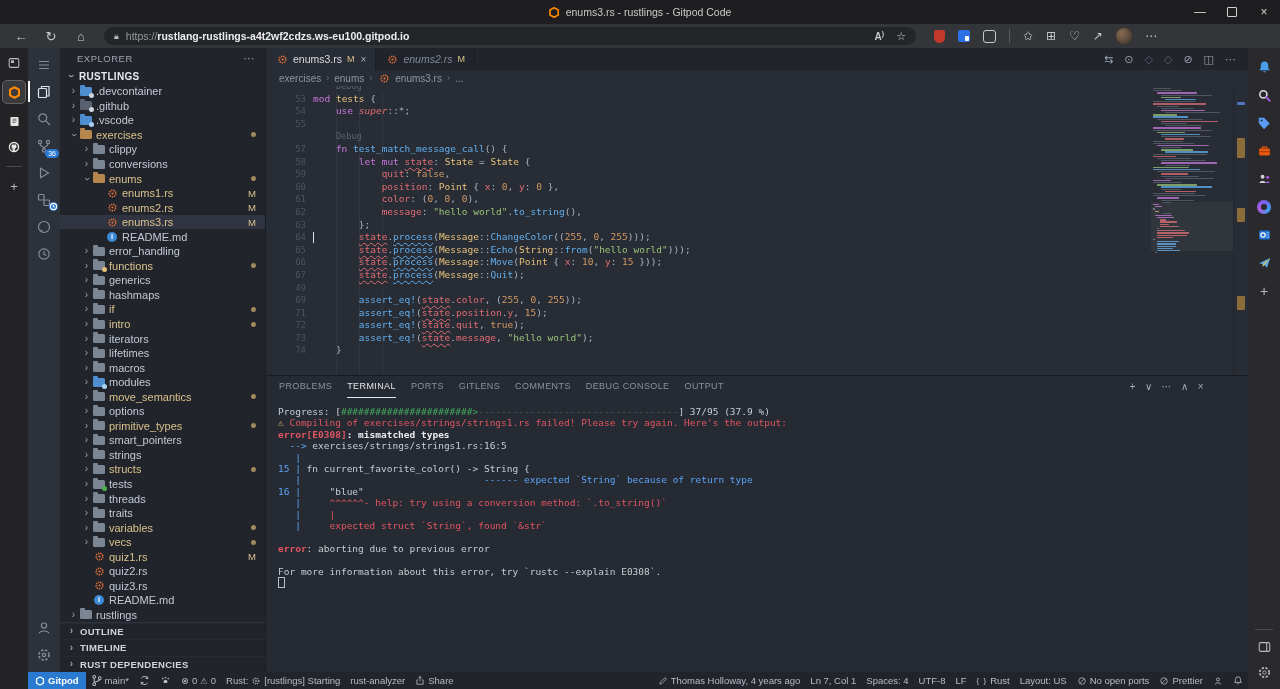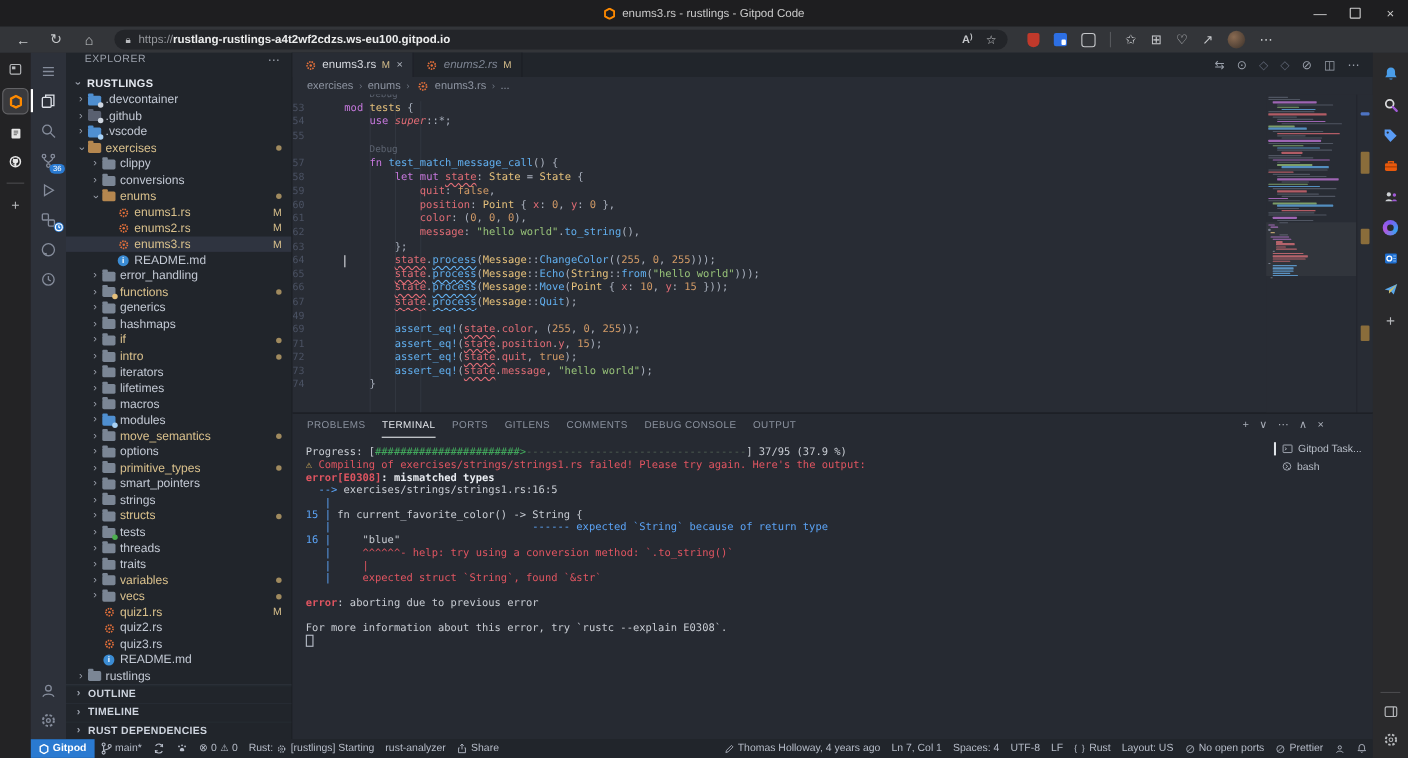--- a/index.html
+++ b/index.html
@@ -40,21 +40,21 @@
 
   .activitybar{width:32px;background:#2d313a;display:flex;flex-direction:column;align-items:center;padding-top:3px}
   .act-item{position:relative;width:32px;height:27px;display:grid;place-items:center;color:#858c9b}
   .act-item.active{color:#dfe3ea}
   .act-item.active::before{content:"";position:absolute;left:0;top:3px;bottom:3px;width:2px;background:#fff}
   .act-badge{position:absolute;right:1px;bottom:1px;background:#2a7ad1;color:#fff;font-size:7px;line-height:9px;padding:0 3px;border-radius:6px}
   .act-clock{position:absolute;right:2px;bottom:2px;width:9px;height:9px;border-radius:50%;background:#2a7ad1}
   .act-bottom{margin-top:auto;padding-bottom:4px;display:flex;flex-direction:column;align-items:center}
 
   .sidebar{width:205px;background:#21252b;display:flex;flex-direction:column;font-size:11px;border-right:1px solid #1b1e23}
-  .sb-header{height:20px;display:flex;padding:0 10px 0 17px;font-size:9.5px;letter-spacing:.5px;color:#9da3ae}
+  .sb-header{height:20px;display:flex;align-items:center;padding:0 10px 0 17px;font-size:9.5px;letter-spacing:.5px;color:#9da3ae}
   .sb-header .more{margin-left:auto;font-size:11px;color:#9da3ae}
   .root-row{height:16px;display:flex;align-items:center;font-weight:bold;font-size:10px;color:#e4e8ef;padding-left:5px;gap:3px;letter-spacing:.3px}
   .tree{flex:1;overflow:hidden;position:relative}
   .trow{height:14.55px;display:flex;align-items:center;padding-right:9px;color:#c3c9d4;position:relative}
   .trow.mod .lbl{color:#d9c08c}
   .trow.sel{background:#30364100;background:#2f3440}
   .chev{width:11px;flex:none;font-size:10px;color:#9aa0ab;text-align:center;line-height:10px}
   .chev.open{transform:rotate(90deg)}
   .lbl{margin-left:4px;white-space:nowrap;overflow:hidden;text-overflow:ellipsis}
   .badge-m{margin-left:auto;color:#d9c08c;font-size:9.5px}
@@ -76,21 +76,21 @@
   .tab.preview .tlabel{font-style:italic}
   .ed-actions{margin-left:auto;display:flex;align-items:center;gap:11px;padding:0 12px;color:#9aa0ab;font-size:11px}
   .ed-actions .dim{color:#5b6170}
   .breadcrumb{height:16px;display:flex;align-items:center;gap:5px;padding-left:13px;font-size:10px;color:#8e95a2}
   .bc-sep{color:#6d7480;font-size:9px}
 
   .editor{flex:1;position:relative;display:flex;min-height:0;overflow:hidden}
   .code-scroll{flex:1;overflow:hidden;position:relative;font-family:"DejaVu Sans Mono",monospace;font-size:9.5px;line-height:12.6px;padding-top:1px}
   .guide{position:absolute;top:6px;bottom:0;width:1px;background:#31363f}
   .cl-row{display:flex;height:12.6px;white-space:pre;position:relative}
-  .gut{width:40px;text-align:left;padding-right:7px;color:#4b5263;flex:none;font-size:9px}
+  .gut{width:40px;text-align:right;padding-right:7px;color:#4b5263;flex:none;font-size:9px}
   .ct{position:relative}
   .lens{color:#5c6370;font-size:8.5px}
   .cursor{position:absolute;left:47px;top:1px;width:1px;height:11px;background:#dcdfe4}
   .k{color:#c678dd}.t{color:#e5c07b}.f{color:#61afef}.p{color:#e06c75}
   .n{color:#d19a66}.s{color:#98c379}.d{color:#abb2bf}.a{color:#e5c07b}
   .i{color:#e06c75;font-style:italic}
   .eR{color:#e06c75;text-decoration:underline wavy #e06c75 1px;text-underline-offset:2px}
   .eB{color:#61afef;text-decoration:underline wavy #61afef 1px;text-underline-offset:2px}
   .minimap{width:82px;flex:none;position:relative;padding-top:2px;background:#282c34}
   .mm-band{position:absolute;left:0;right:0;background:rgba(255,255,255,.045)}
@@ -876,40 +876,20 @@
               <div class="panel-actions">
                 <span>+</span>
                 <span>∨</span>
                 <span>⋯</span>
                 <span>∧</span>
                 <span>×</span>
               </div>
             </div>
           <div class="panel-body">
             <div class="terminal" id="terminal"><div class="t-line"><span class="tw">Progress: [</span><span class="tg">#######################&gt;</span><span class="tdg">-----------------------------------</span><span class="tw">] 37/95 (37.9 %)</span></div><div class="t-line"><span class="ty">⚠ </span><span class="tr">Compiling of exercises/strings/strings1.rs failed! Please try again. Here's the output:</span></div><div class="t-line"><span class="trb">error[E0308]</span><span class="twb">: mismatched types</span></div><div class="t-line"><span class="tw">  </span><span class="tb">--&gt; </span><span class="tw">exercises/strings/strings1.rs:16:5</span></div><div class="t-line"><span class="tb">   |</span></div><div class="t-line"><span class="tb">15 | </span><span class="tw">fn current_favorite_color() -&gt; String {</span></div><div class="t-line"><span class="tb">   |                                ------ expected `String` because of return type</span></div><div class="t-line"><span class="tb">16 | </span><span class="tw">    "blue"</span></div><div class="t-line"><span class="tb">   | </span><span class="tr">    ^^^^^^- help: try using a conversion method: `.to_string()`</span></div><div class="t-line"><span class="tb">   | </span><span class="tr">    |</span></div><div class="t-line"><span class="tb">   | </span><span class="tr">    expected struct `String`, found `&amp;str`</span></div><div class="t-line">&nbsp;</div><div class="t-line"><span class="trb">error</span><span class="tw">: aborting due to previous error</span></div><div class="t-line">&nbsp;</div><div class="t-line"><span class="tw">For more information about this error, try `rustc --explain E0308`.</span></div><div class="t-line"><span class="tcur"></span></div></div>
-            <div class="termlist" id="termlist">
-                <div class="tl-row sel">
-                  <span>
-                    <svg width="11" height="10" viewBox="0 0 16 16" fill="none" stroke="currentColor" stroke-width="1.2">
-                      <rect x="1.5" y="2.5" width="13" height="11" rx="1"></rect>
-                      <path d="M4 6l2.5 2L4 10"></path>
-                    </svg>
-                  </span>
-                  <span>Gitpod Task...</span>
-                </div>
-                <div class="tl-row">
-                  <span>
-                    <svg width="10" height="10" viewBox="0 0 16 16" fill="none" stroke="currentColor" stroke-width="1.2">
-                      <circle cx="8" cy="8" r="5.5"></circle>
-                      <path d="M6 5.5L9 8l-3 2.5M9.5 11h2"></path>
-                    </svg>
-                  </span>
-                  <span>bash</span>
-                </div>
-              </div>
           </div>
         </div>
       </div>
     </div>
     <div class="statusbar" id="statusbar">
         <div class="sb-item accent">
           <span>
             <svg width="10" height="10" viewBox="0 0 16 16">
               <path d="M8 1.5l5.5 3v7l-5.5 3-5.5-3v-7z" fill="none" stroke="#fff" stroke-width="2" stroke-linejoin="round"></path>
             </svg>

